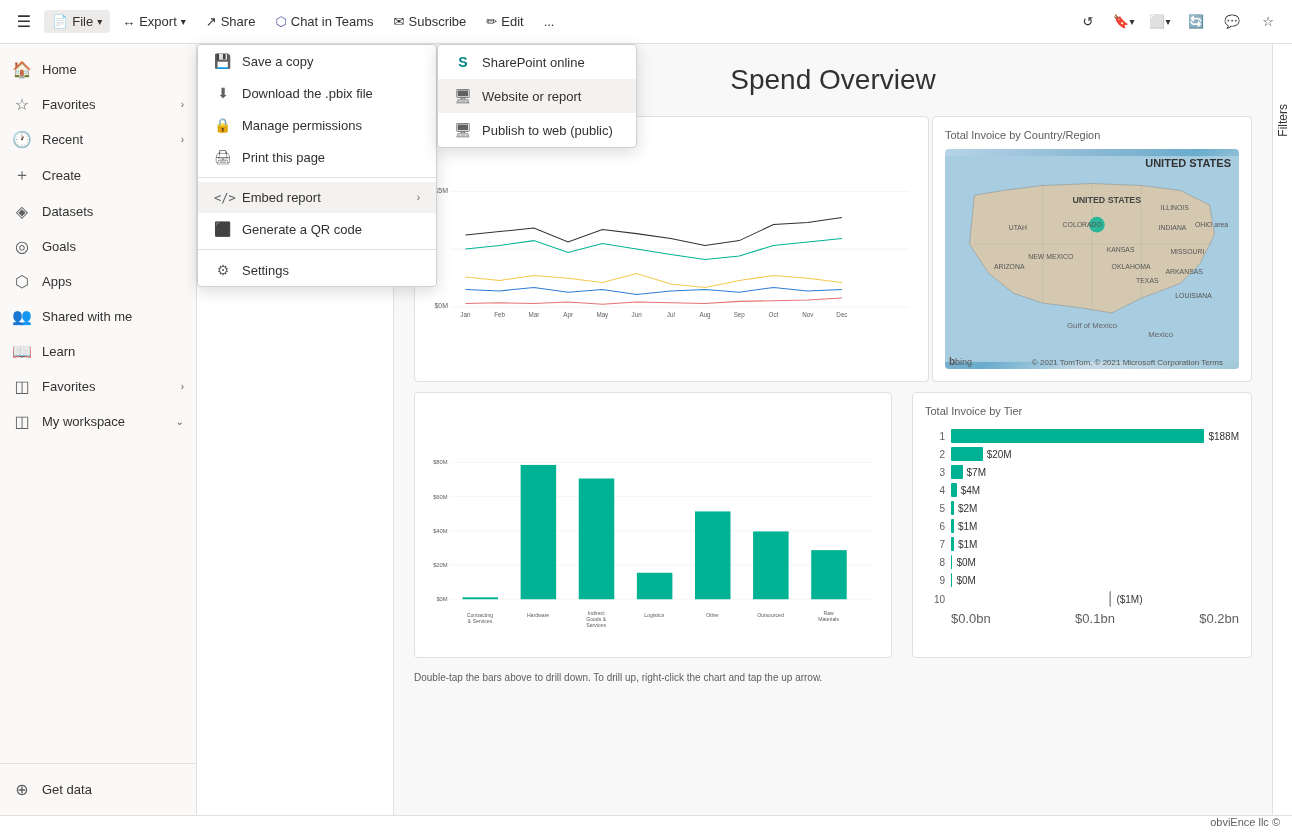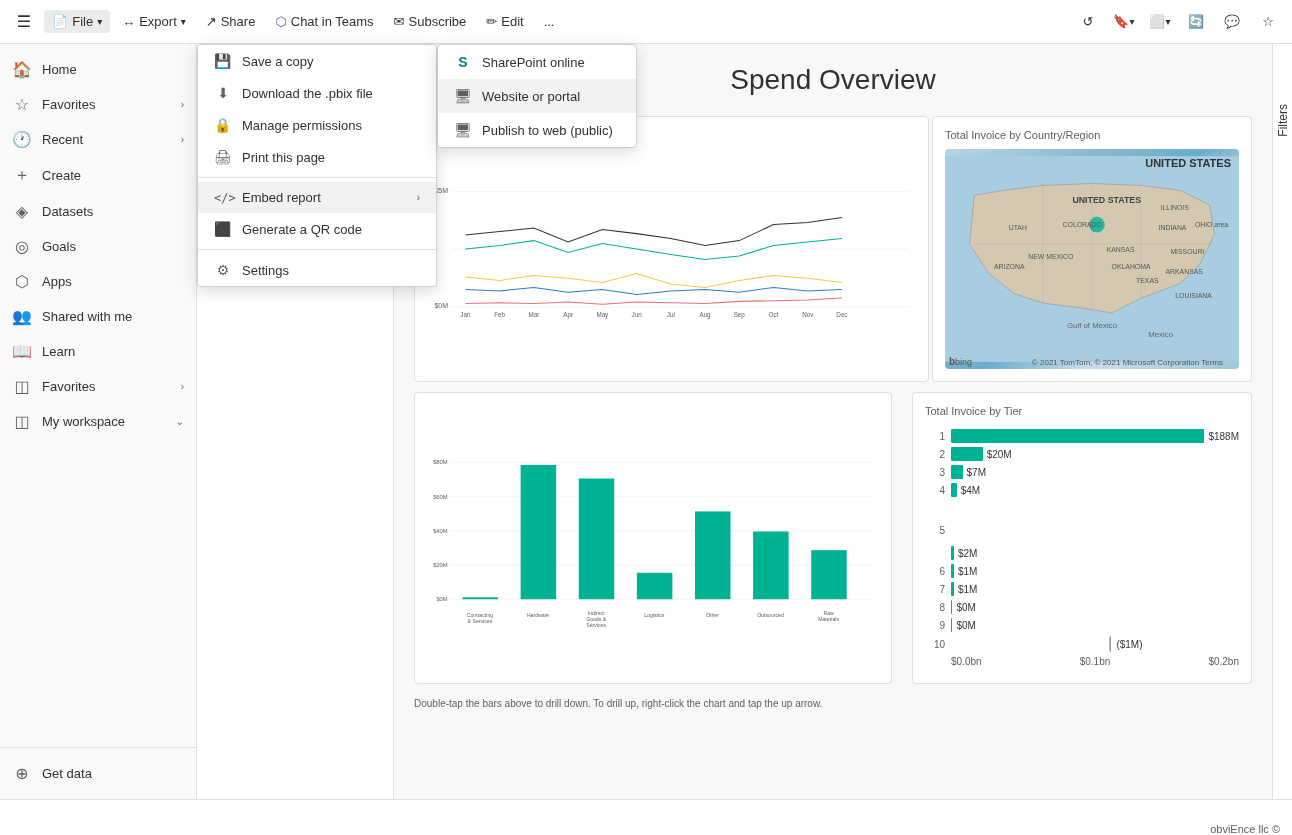--- a/index.html
+++ b/index.html
@@ -72,32 +72,32 @@
     .file-dropdown-arrow { margin-left: auto; font-size: 10px; color: #616161; }
     .file-dropdown-divider { height: 1px; background: #e0e0e0; margin: 4px 0; }
 
     
     .embed-submenu { position: absolute; top: 44px; left: 437px; width: 200px; background: #fff; border: 1px solid #d0d0d0; border-radius: 4px; box-shadow: 0 4px 16px rgba(0,0,0,0.15); z-index: 101; }
     .embed-submenu-item { display: flex; align-items: center; gap: 10px; padding: 9px 16px; cursor: pointer; font-size: 13px; color: #323130; }
     .embed-submenu-item.active { background: #f3f2f1; }
     .embed-submenu-icon { font-size: 14px; color: #616161; width: 18px; text-align: center; }
 
     
-    .status-bar { height: 36px; background: #fff; border-top: 1px solid #e0e0e0; display: flex; align-items: flex-end; justify-content: flex-end; padding: 0 12px; font-size: 11px; color: #605e5c; flex-shrink: 0; }
+    .status-bar { height: 20px; background: #fff; border-top: 1px solid #e0e0e0; display: flex; align-items: flex-start; justify-content: flex-end; padding: 0 12px; font-size: 11px; color: #605e5c; flex-shrink: 0; }
 
     
     svg { display: block; }
 
     .tier-row { display: flex; align-items: center; margin-bottom: 4px; }
     .tier-label { width: 20px; text-align: right; font-size: 10px; color: #605e5c; margin-right: 6px; flex-shrink: 0; }
     .tier-bar { height: 14px; background: #00b294; border-radius: 1px; }
     .tier-bar-negative { height: 14px; background: #e0e0e0; border-radius: 1px; }
     .tier-value { font-size: 10px; color: #333; margin-left: 4px; white-space: nowrap; }
     .tier-chart-container { padding: 4px 0; }
-    .tier-x-axis { display: flex; justify-content: space-between; font-size: 10px; color: #605e5c; margin-top: 4px; padding-left: 26px; }
+    .tier-x-axis { display: flex; justify-content: space-between; font-size: 13px; color: #605e5c; margin-top: 4px; padding-left: 26px; }
   </style>
 </head>
 <body>
 
 <div class="topbar">
   <div class="topbar-hamburger">☰</div>
   <div class="topbar-btn active">
     <span>📄</span>
     <span>File</span>
     <span class="chevron-small">▾</span>
@@ -386,21 +386,21 @@
             </div>
             <div class="tier-row">
               <span class="tier-label">4</span>
               <div style="flex:1; display:flex; align-items:center;">
                 <div class="tier-bar" style="width:2%;"></div>
                 <span class="tier-value">$4M</span>
               </div>
             </div>
             <div class="tier-row">
               <span class="tier-label">5</span>
-              <div style="flex:1; display:flex; align-items:center;margin-top:45px;">
+              <div style="flex:1; display:flex; align-items:center;">
                 <div class="tier-bar" style="width:1%;"></div>
                 <span class="tier-value">$2M</span>
               </div>
             </div>
             <div class="tier-row">
               <span class="tier-label">6</span>
               <div style="flex:1; display:flex; align-items:center;">
                 <div class="tier-bar" style="width:1%;"></div>
                 <span class="tier-value">$1M</span>
               </div>
@@ -490,21 +490,21 @@
   </div>
 </div>
 
 <div class="embed-submenu">
   <div class="embed-submenu-item">
     <span class="embed-submenu-icon" style="color:#038387; font-weight:bold; font-size:14px;">S</span>
     <span>SharePoint online</span>
   </div>
   <div class="embed-submenu-item active">
     <span class="embed-submenu-icon">🖥</span>
-    <span>Website or portal</span>
+    <span>Website or report</span>
   </div>
   <div class="embed-submenu-item">
     <span class="embed-submenu-icon">🖥</span>
     <span>Publish to web (public)</span>
   </div>
 </div>
 
 <div class="status-bar">
   <span>obviEnce llc ©</span>
 </div>

